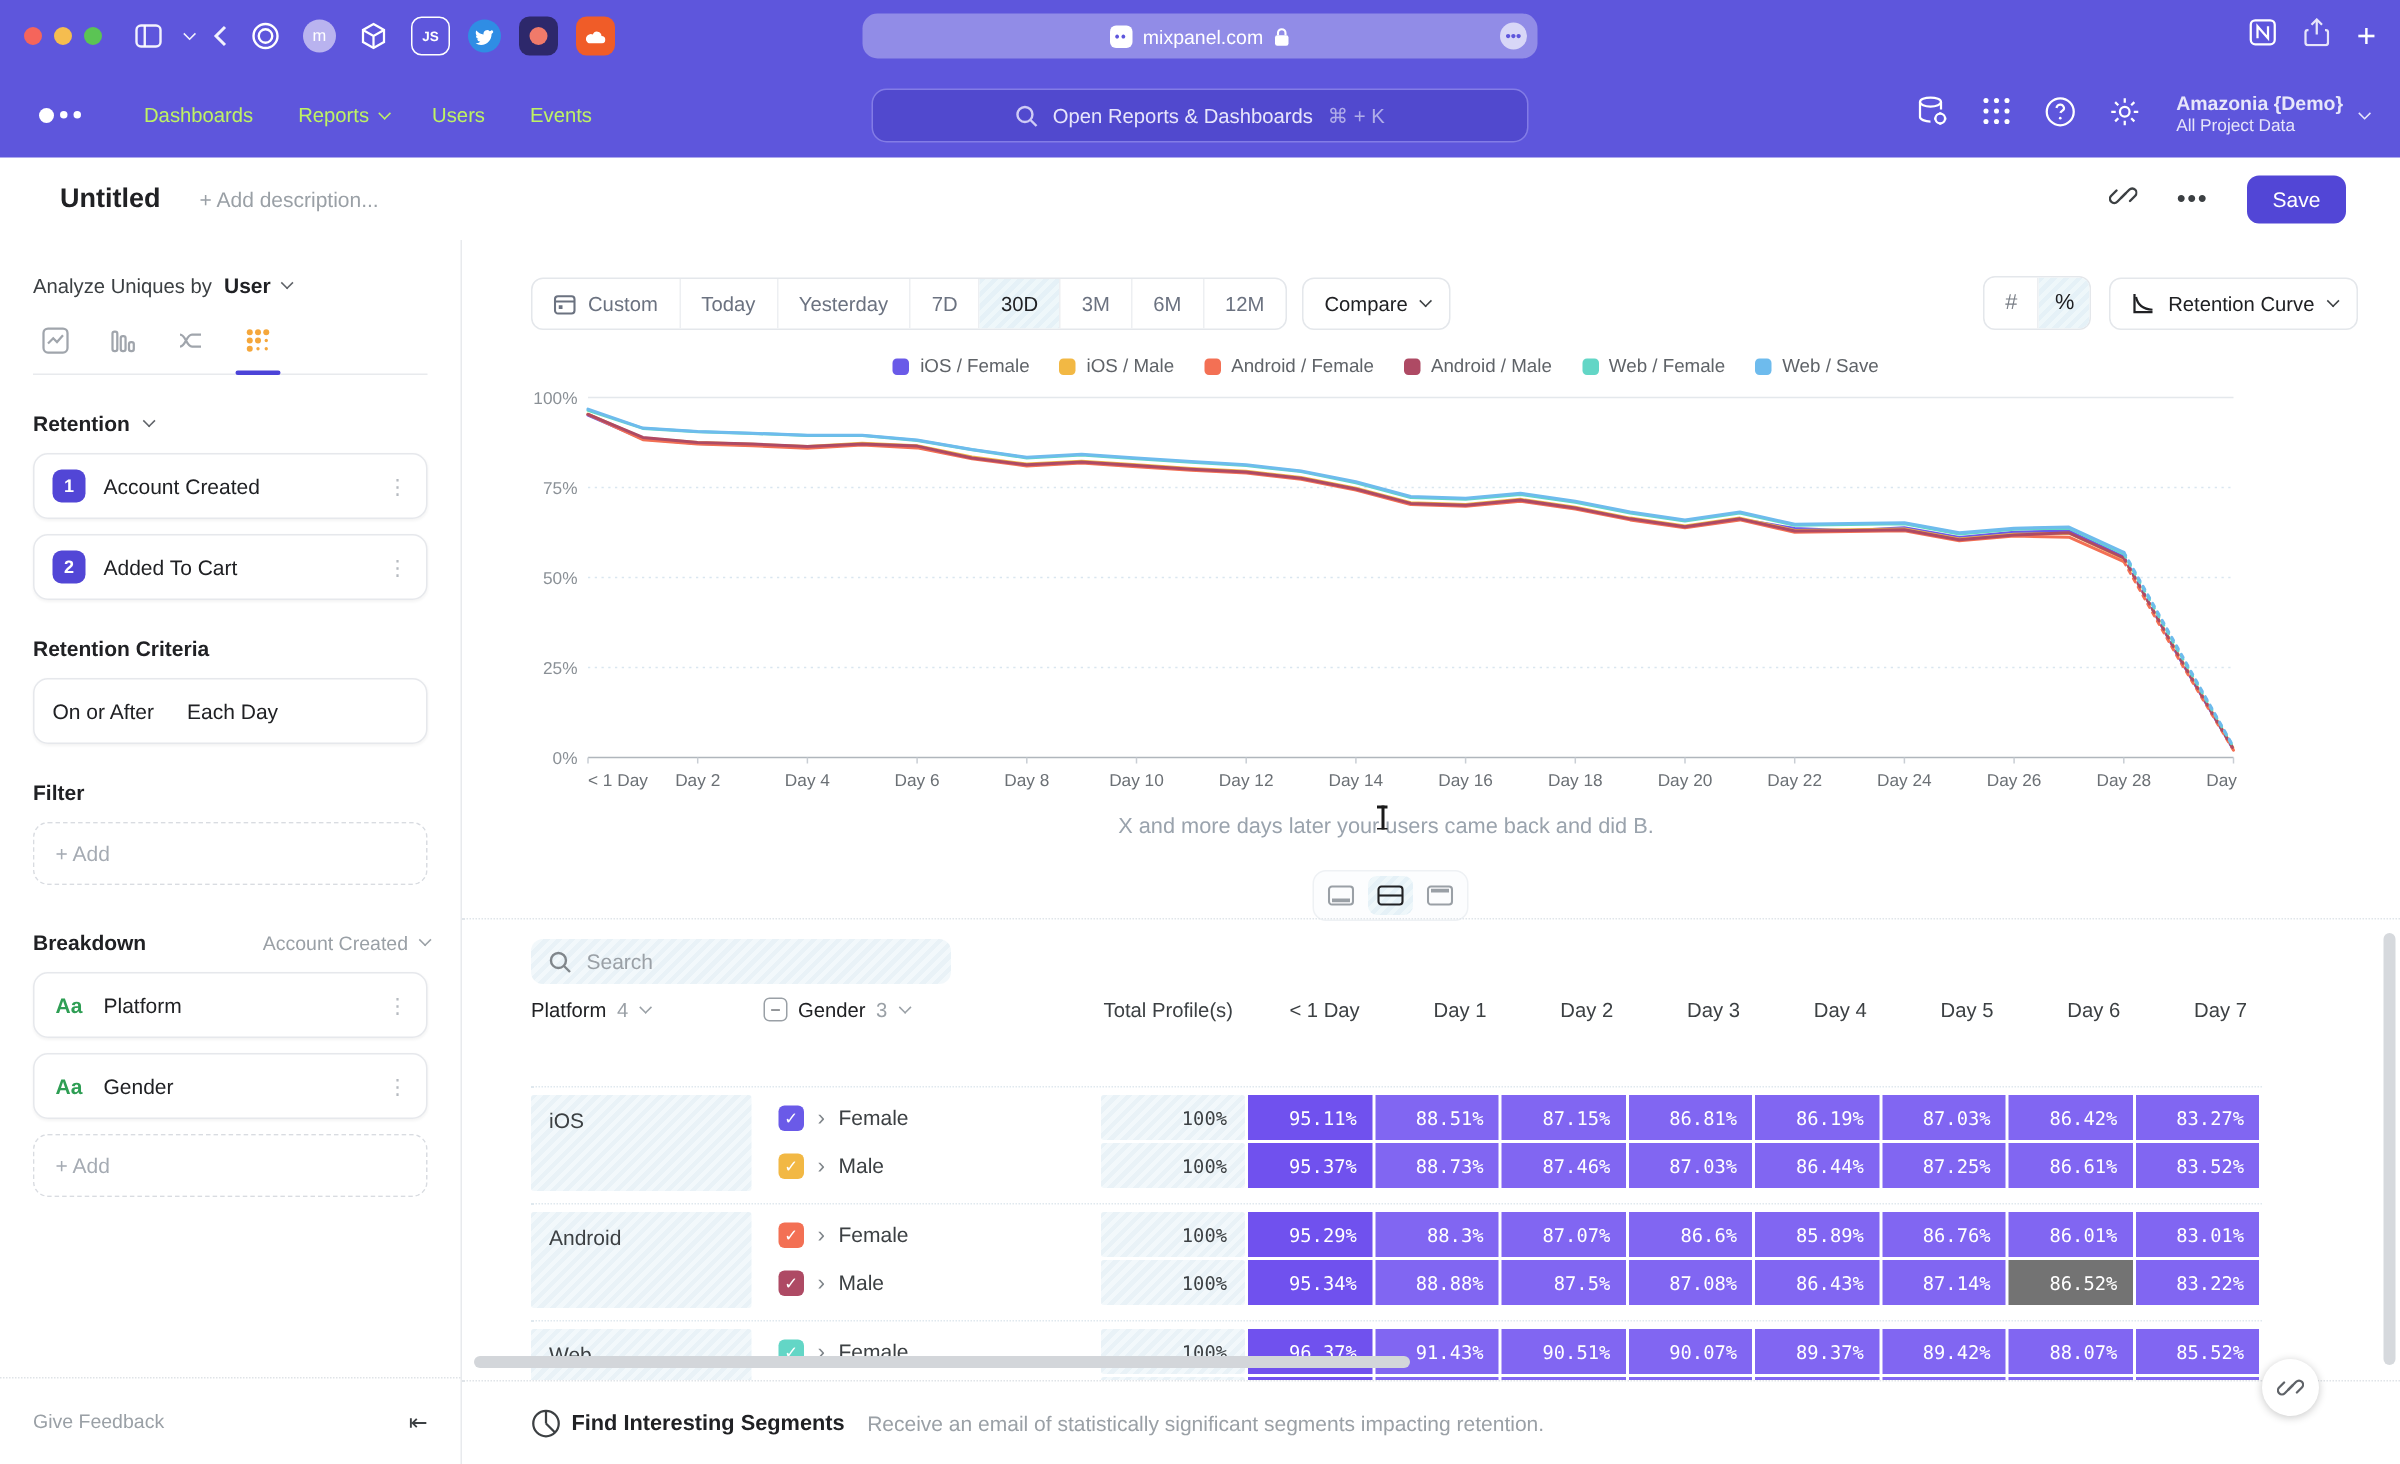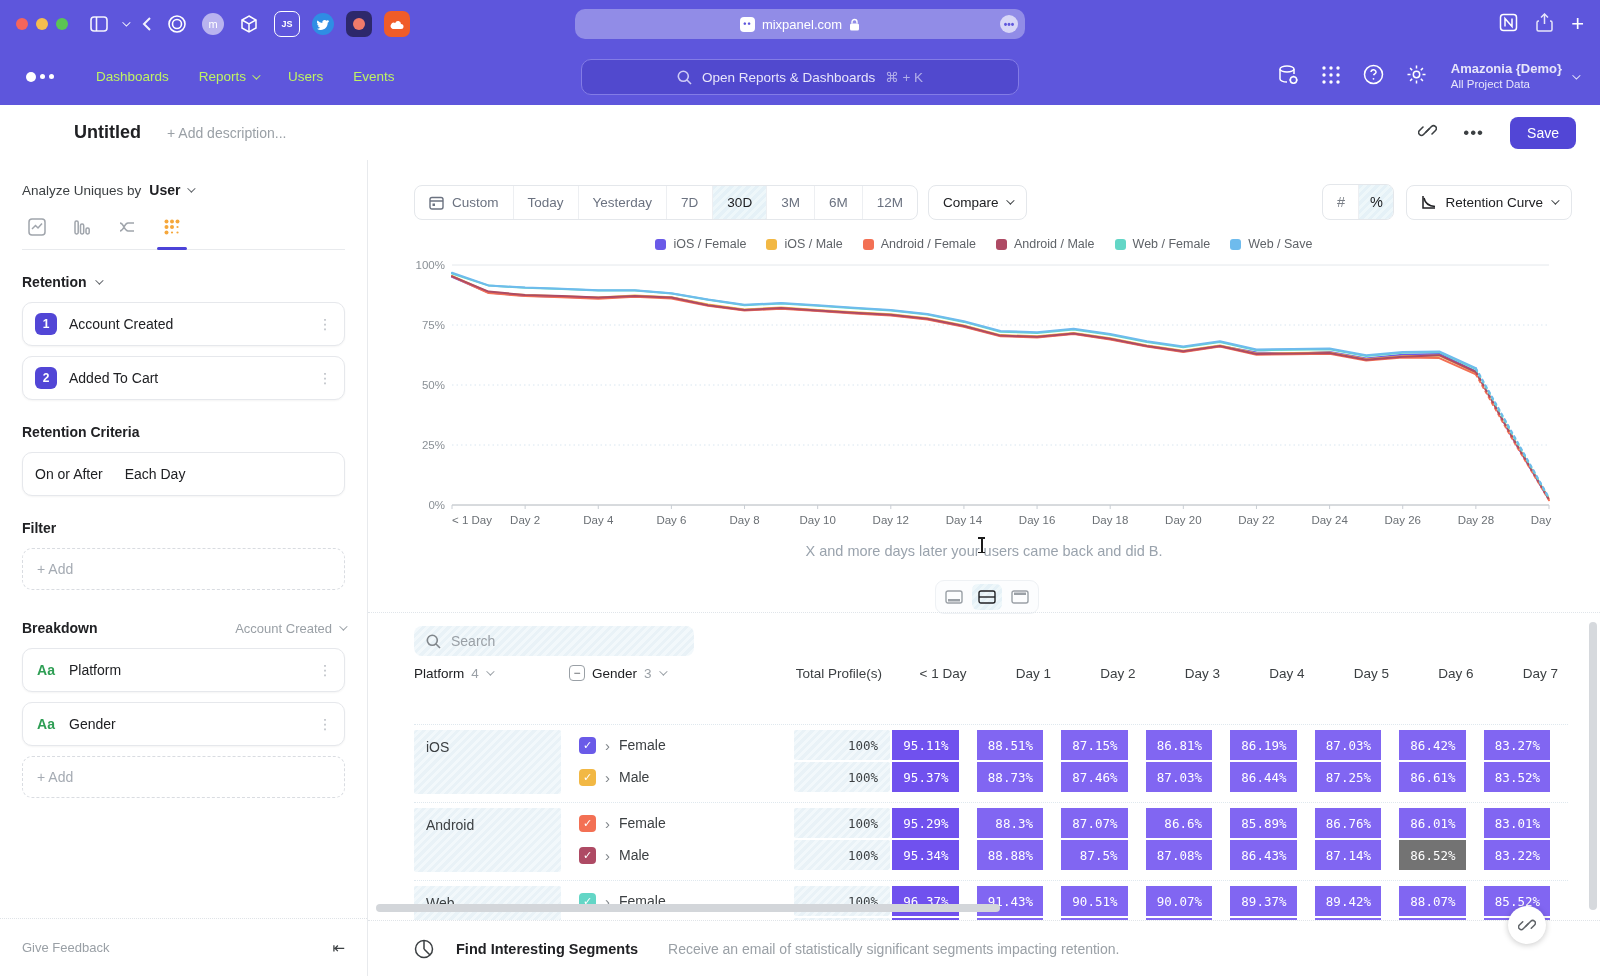--- a/index.html
+++ b/index.html
@@ -29,29 +29,29 @@
   .caret.sm { width:6px; height:6px; }
   .nav-search { position:absolute; left:50%; top:11px; transform:translateX(-50%); width:438px; height:36px;
     background:#5149ce; border:1px solid #837ce6; border-radius:10px; display:flex; align-items:center; justify-content:center; gap:10px; color:#e7e5fb; font-size:13.5px; }
   .nav-search .kbd { color:rgba(255,255,255,.55); }
   .appnav-right { position:absolute; right:22px; display:flex; align-items:center; gap:22px; color:#fff; }
   .acct { text-align:left; line-height:1.25; margin-left:2px; display:flex; align-items:center; gap:10px; }
   .acct b { font-size:13px; display:block; }
   .acct span { font-size:11.5px; color:rgba(255,255,255,.85); display:block; }
 
   
-  .titlebar { height:55px; display:flex; align-items:center; padding:0 24px 0 40px; background:#fff;margin-left:34px; }
+  .titlebar { height:55px; display:flex; align-items:center; padding:0 36px 0 40px; background:#fff; }
   .doc-title { font-size:18px; font-weight:600; color:#202124; }
   .doc-desc { font-size:14px; color:#9aa0a6; margin-left:26px; flex:1; }
   .titlebar .right { display:flex; align-items:center; gap:26px; color:#5f6368; }
   .save-btn { background:#5246d6; color:#fff; font-size:14px; padding:8px 17px; border-radius:8px; border:none; font-family:inherit; }
 
   
   .content { display:flex; height:816px; }
-  .sidebar { width:368px; border-right:1px solid #e8eaed; position:relative; padding:0 22px; background:#fff; }
+  .sidebar { width:308px; border-right:1px solid #e8eaed; position:relative; padding:0 22px; background:#fff; }
   .main { flex:1; position:relative; background:#fff; }
 
   
   .analyze { margin-top:22px; font-size:13.5px; color:#3c4043; display:flex; align-items:center; gap:8px; }
   .analyze b { font-size:14px; color:#202124; display:flex; align-items:center; gap:7px; }
   .an-caret { border-color:#5f6368; }
   .tabs { margin-top:18px; display:flex; gap:27px; padding:2px 6px 13px; border-bottom:1px solid #e8eaed; }
   .tab { position:relative; display:flex; }
   .tab.active::after { content:""; position:absolute; left:-6px; right:-6px; bottom:-14px; height:3px; background:#4c43d8; border-radius:2px; }
   .sec-h { margin:24px 0 12px; font-size:14px; font-weight:600; color:#202124; display:flex; align-items:center; gap:8px; }
@@ -109,27 +109,27 @@
   .th-right { text-align:right; padding-right:10px; font-weight:500; }
   .hd-check { width:16px; height:16px; border:1.5px solid #9aa0a6; border-radius:4px; display:flex; align-items:center; justify-content:center; color:#5f6368; font-size:12px; line-height:1; background:#fff; }
   .tbody { position:absolute; top:564px; left:46px; width:1154px; height:200px; overflow:hidden; }
   .tgroup { display:grid; grid-template-columns:155px 225px 98px repeat(8,84.5px); border-top:1px dotted #dfe8ee; padding-top:5px; margin-bottom:8px; }
   .pcell { grid-row:span 2; border-radius:2px; padding:9px 12px; font-size:14px; color:#3c4043; margin-right:8px; }
   .gcell { display:flex; align-items:center; gap:9px; height:30px; margin-bottom:2px; padding-left:10px; font-size:14px; color:#3c4043; }
   .chk { width:17px; height:17px; border-radius:4px; color:#fff; font-size:11px; display:flex; align-items:center; justify-content:center; }
   .rowchev { color:#80868b; font-size:15px; line-height:1; }
   .mono { font-family:"DejaVu Sans Mono", monospace; }
   .totcell { height:30px; margin-bottom:2px; margin-right:2px; border-radius:2px; display:flex; align-items:center; justify-content:flex-end; padding-right:12px; font-size:12.5px; color:#3c4043; }
-  .dcell { height:30px; margin-bottom:2px; margin-right:18px; display:flex; align-items:center; justify-content:flex-end; padding-right:10px; font-size:12.5px; color:#fff; }
+  .dcell { height:30px; margin-bottom:2px; margin-right:2px; display:flex; align-items:center; justify-content:flex-end; padding-right:10px; font-size:12.5px; color:#fff; }
   .hscroll { position:absolute; top:744px; left:8px; width:624px; height:8px; border-radius:4px; background:#d3d6da; }
   .vscroll { position:absolute; right:3px; top:462px; width:8px; height:288px; border-radius:4px; background:#d6d9dd; }
 
   
   .mfooter { position:absolute; bottom:0; left:0; right:0; height:56px; background:#fff; border-top:1px dotted #e0e4e8;
-    display:flex; align-items:center; padding:0 46px; gap:22px; }
+    display:flex; align-items:center; padding:0 46px; gap:7px; }
   .mfooter b { font-size:14.5px; font-weight:600; color:#202124; }
   .mfooter span { font-size:14px; color:#9aa0a6; margin-left:8px; }
   .fab { position:absolute; right:54px; top:746px; width:38px; height:38px; border-radius:50%; background:#fff;
     box-shadow:0 1px 6px rgba(0,0,0,.22); display:flex; align-items:center; justify-content:center; color:#5f6368; }
 </style>
 </head>
 <body>
 
 <div class="screen">
 

